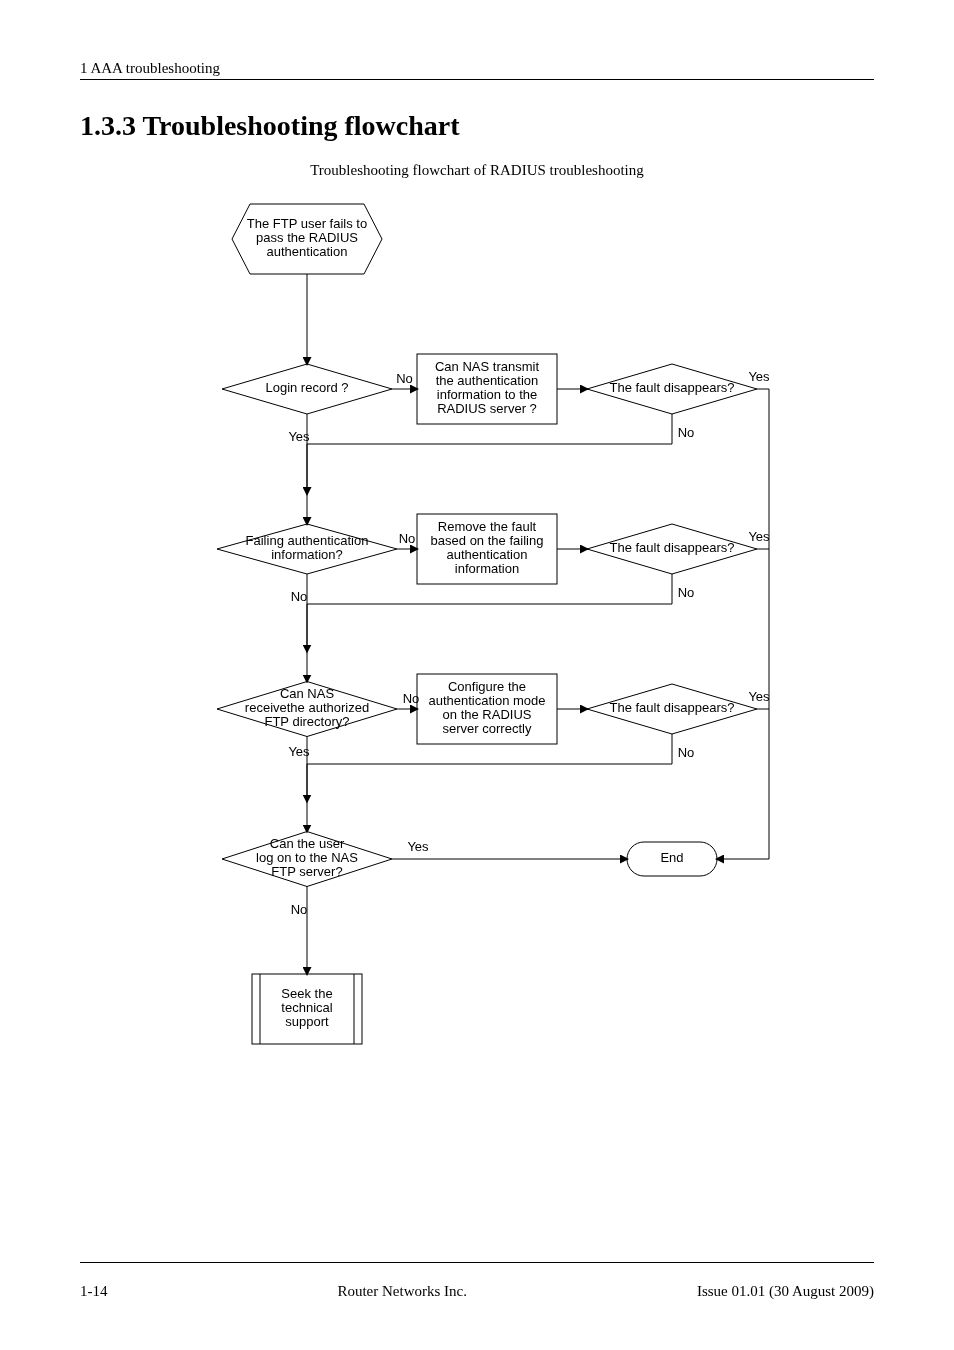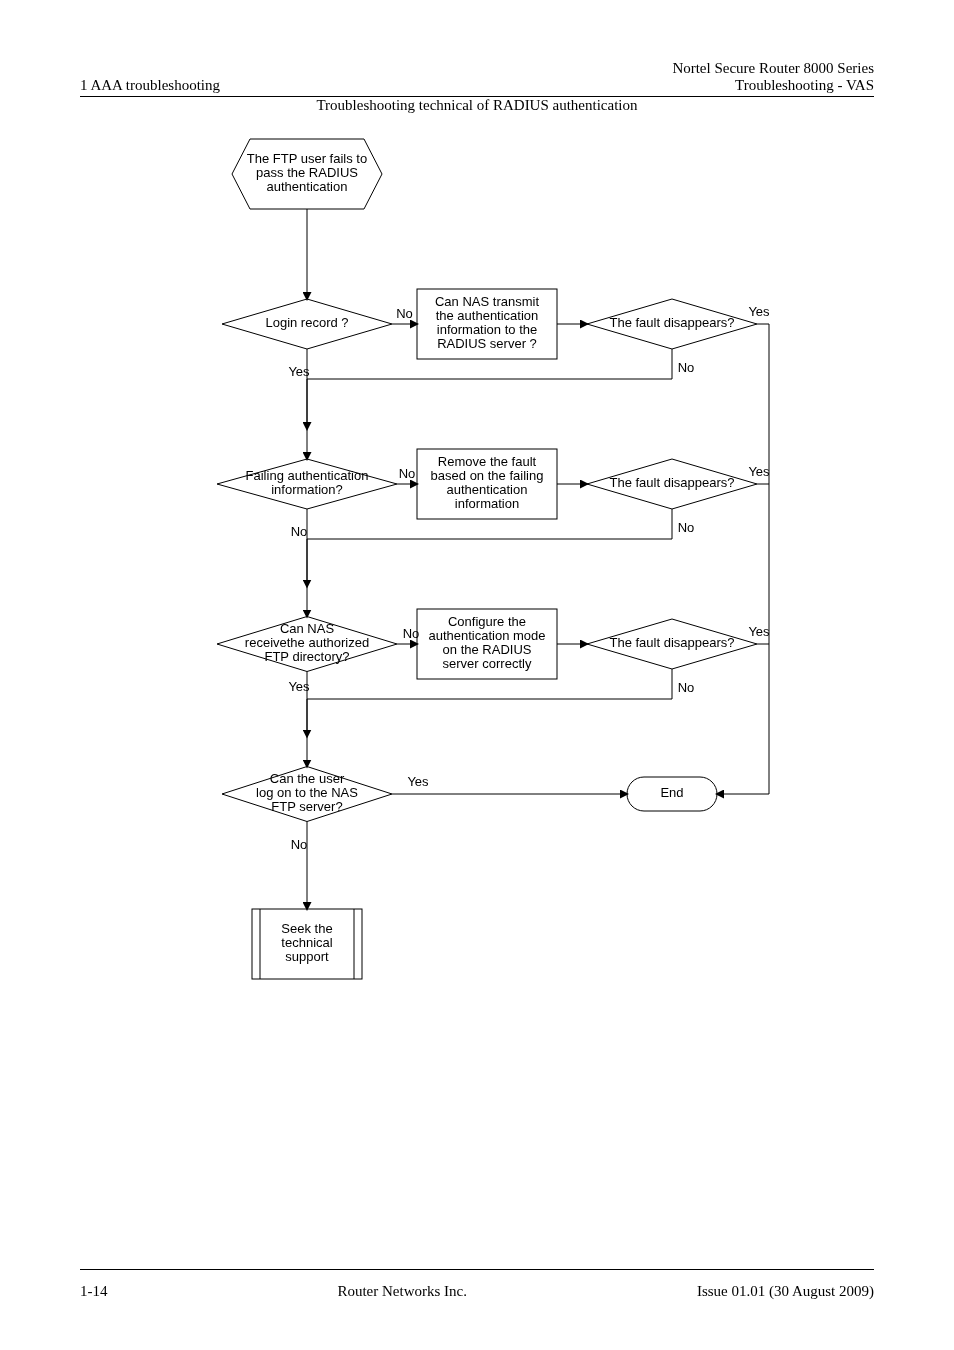--- a/index.html
+++ b/index.html
@@ -56,37 +56,34 @@
   }
   .footer-row {
     position: absolute;
     bottom: 50px;
     left: 80px;
     right: 80px;
     border-top: 1px solid #000;
     display: flex;
     justify-content: space-between;
     font-size: 15px;
-    padding-top: 13px;
+    padding-top: 20px;
   }
 </style>
 </head>
 <body>
 
 <div class="page">
   <div class="header-row">
     <div class="header-left">1 AAA troubleshooting</div>
-    <div class="header-right">
-      <div>Nortel Secure Router 8000 Series</div>
-      <div>Troubleshooting - VAS</div>
-    </div>
   </div>
 
+  <h2 class="section-title">1.3.3 Troubleshooting flowchart</h2>
 
-  <div class="fig-caption">Troubleshooting technical of RADIUS authentication</div>
+  <div class="fig-caption">Troubleshooting flowchart of RADIUS troubleshooting</div>
 
   <div class="chart-wrap">
     <svg id="flowchart-svg" width="600" height="880" viewBox="0 0 600 880">
       <defs>
         <marker id="arrow" markerWidth="9" markerHeight="9" refX="7" refY="4.5" orient="auto" markerUnits="userSpaceOnUse">
           <polygon points="0,0 9,4.5 0,9" fill="#000"></polygon>
         </marker>
       </defs>
     <polygon points="73,15 187,15 205,50 187,85 73,85 55,50" fill="#fff" stroke="#000" stroke-width="1"></polygon>
         <text x="130" y="36" class="node-text">The FTP user fails to</text>

